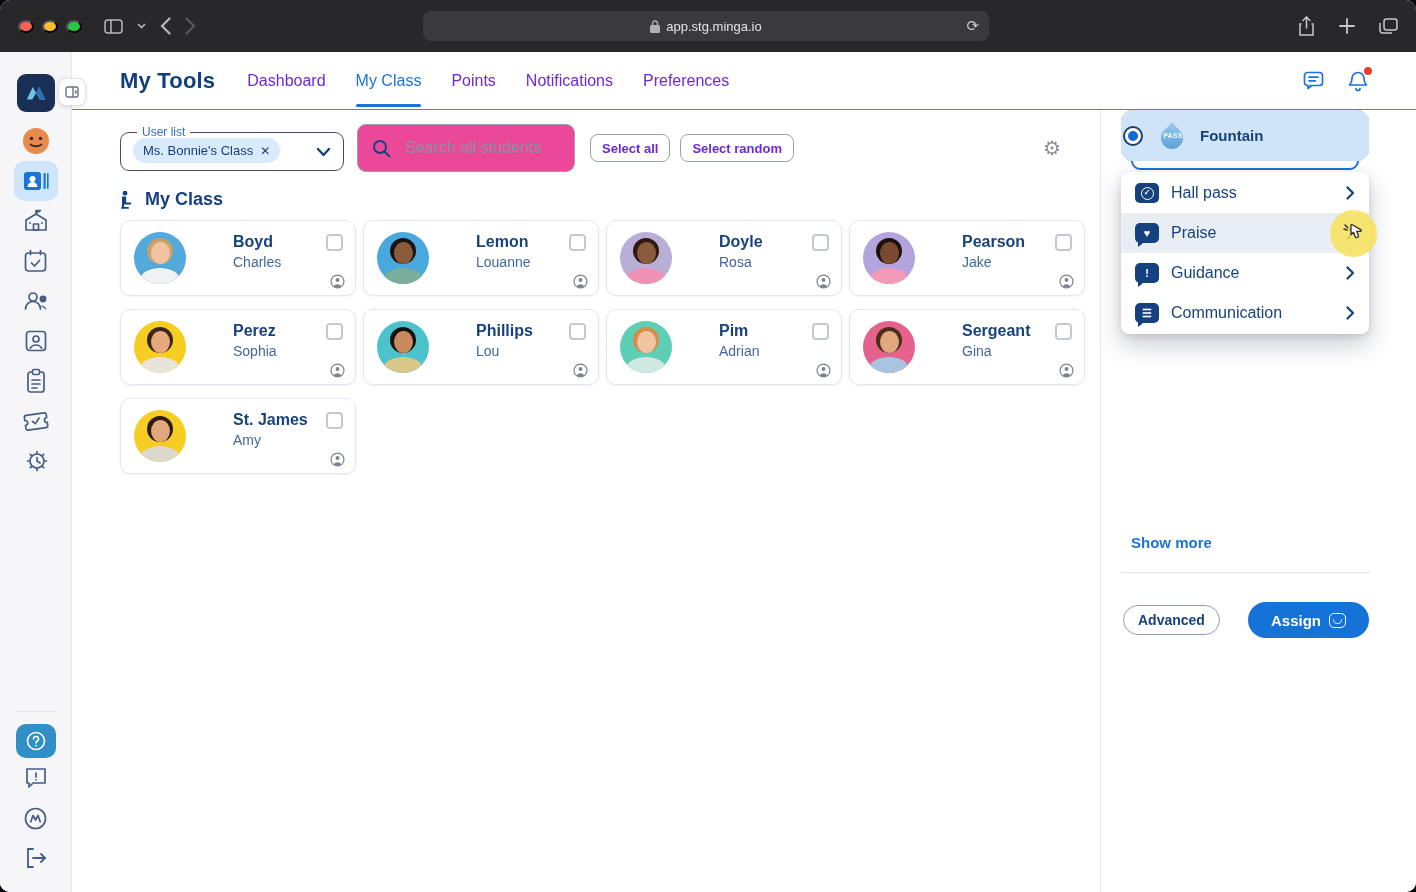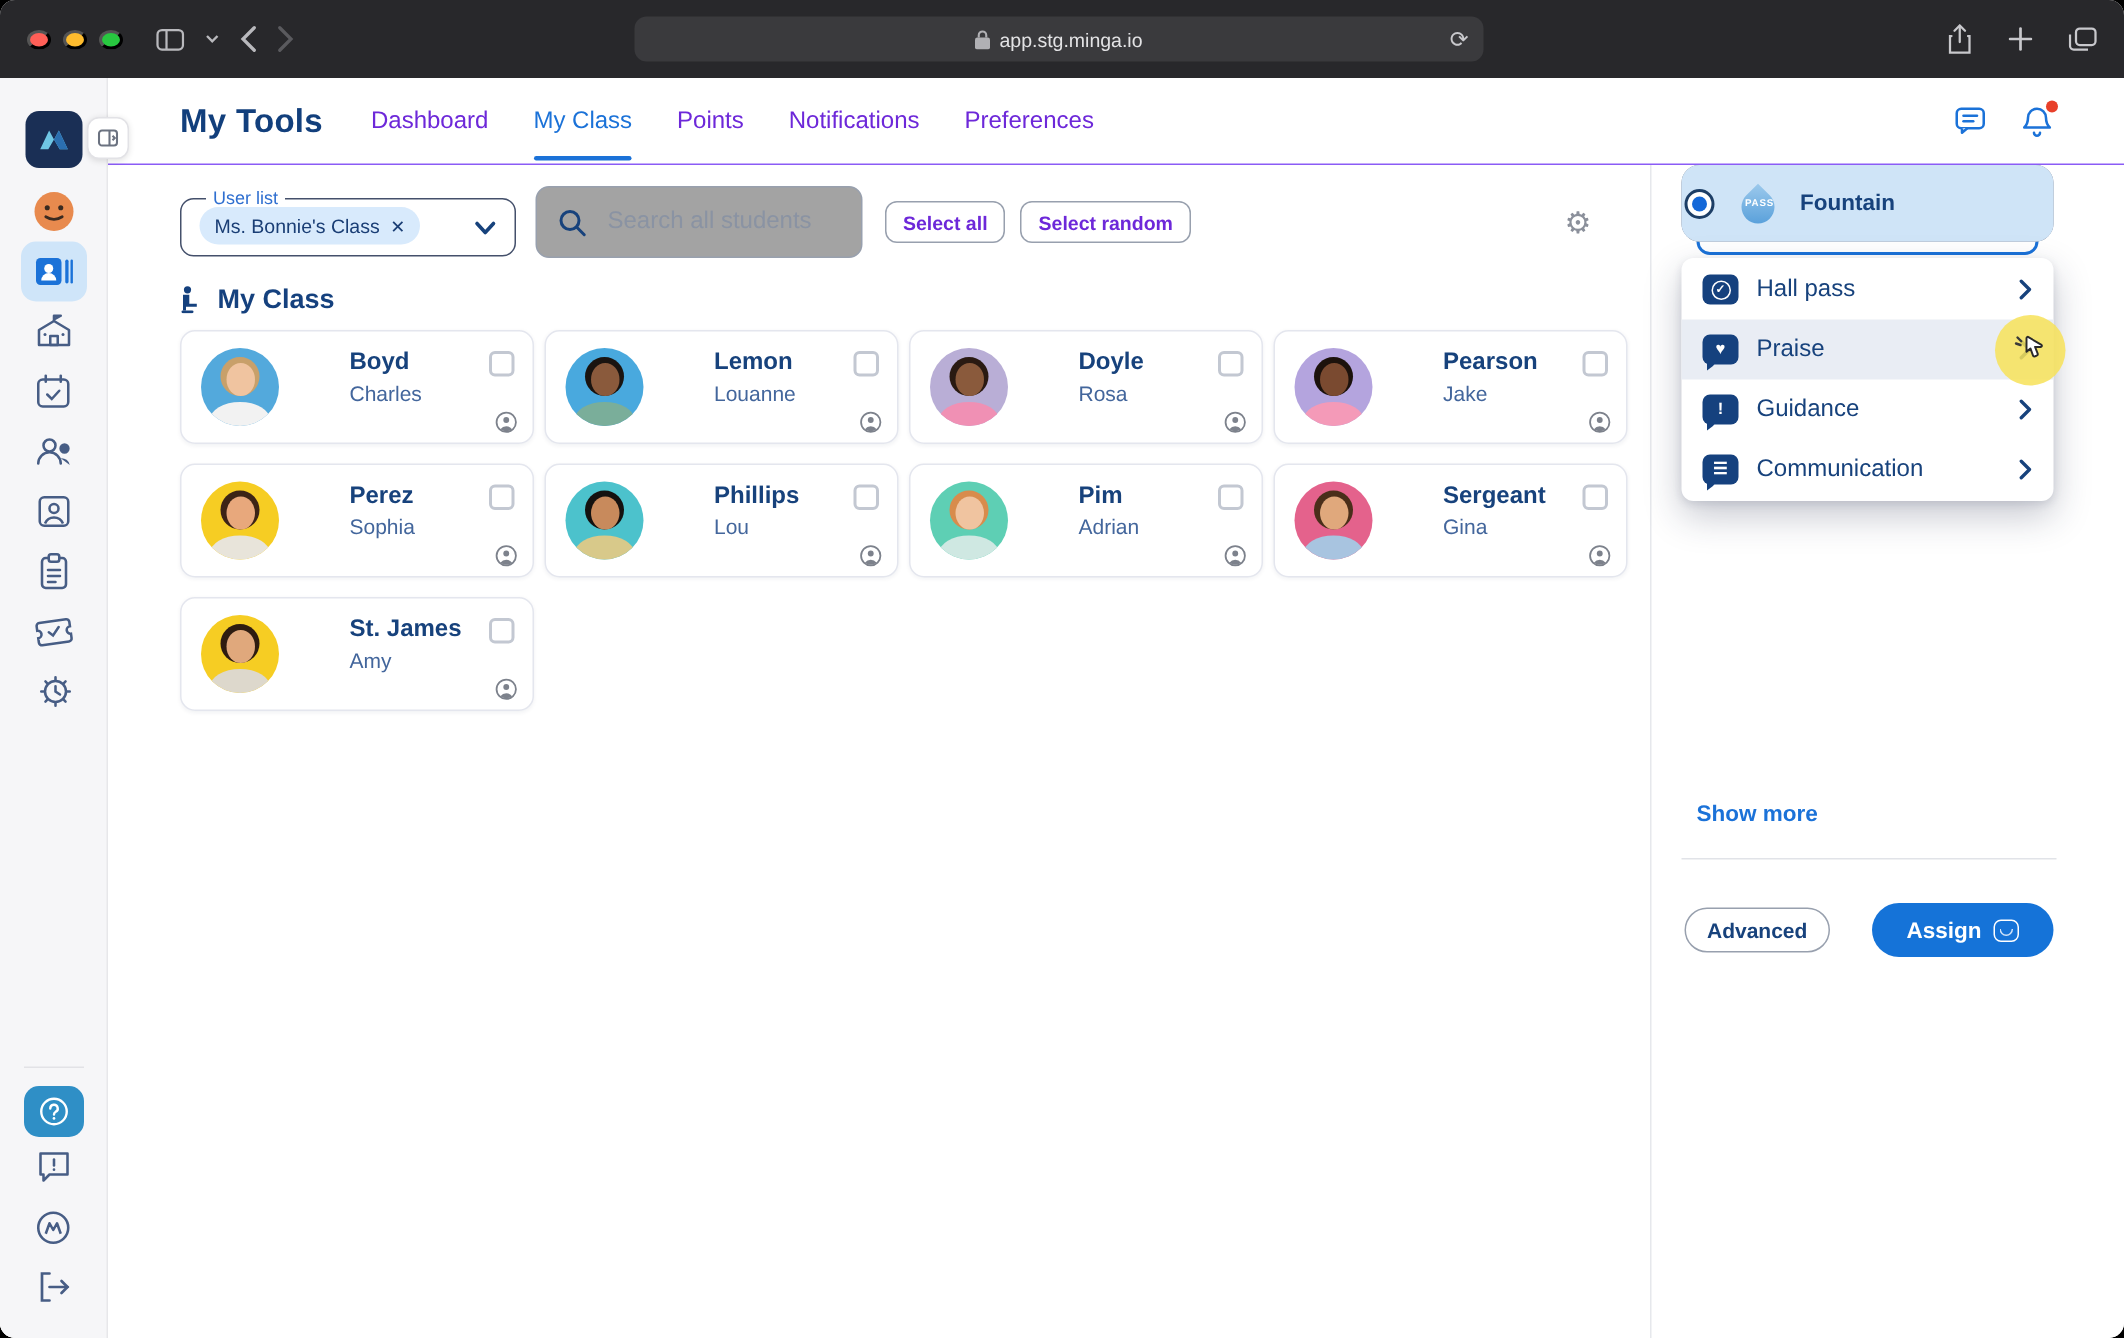--- a/index.html
+++ b/index.html
@@ -47,21 +47,21 @@
   .right { width:316px; border-left:1px solid #e6e8ec; position:relative; flex:none; }
 
   
   .filters { display:flex; align-items:center; }
   fieldset { margin:0; padding:0 12px; background:#fff; }
   .fs-userlist { width:224px; height:46px; border:1.5px solid #44506b; border-radius:9px; display:flex; align-items:center; position:relative; }
   .fs-userlist legend, .fs-action legend { color:#2f6fd0; font-size:12px; padding:0 5px; margin-left:4px; }
   .chip { background:#d8eafc; color:#1a3e75; font-size:13px; border-radius:14px; padding:5px 10px; display:inline-flex; align-items:center; gap:7px; border:none; font-family:inherit; margin-top:-8px; }
   .chip .x { font-size:12px; color:#1a3e75; }
   .fs-chevron { position:absolute; right:12px; top:8px; }
-  .searchbox { width:218px; height:48px; border:1.5px solid #98a0ae; border-radius:9px; display:flex; align-items:center; padding:0 14px; gap:12px; margin-left:13px; background:#a3a3a3; }
+  .searchbox { width:218px; height:48px; border:1.5px solid #98a0ae; border-radius:9px; display:flex; align-items:center; padding:0 14px; gap:12px; margin-left:13px; background:#ec4899; }
   .searchbox input { border:none; outline:none; font-size:16px; color:#334; width:150px; font-family:inherit; background:transparent; }
   .searchbox input::placeholder { color:#8a93a3; }
   .ghost-btn { height:28px; border:1.5px solid #98a0ae; border-radius:8px; padding:0 11px; font-size:13px; font-weight:700; color:#6d28d9; background:#fff; font-family:inherit; }
   .gb1 { margin-left:15px; } .gb2 { margin-left:10px; }
   .gear-btn { margin-left:auto; margin-right:5px; font-size:20px; color:#8b909b; background:none; border:none; }
 
   
   .section-title { margin:17px 0 10px; display:flex; gap:8px; align-items:center; font-size:18px; font-weight:800; color:#15417e; }
   .cards { display:grid; grid-template-columns:repeat(4,236px); column-gap:7px; row-gap:13px; }
   .card { height:76px; border:1px solid #e4e6ee; border-radius:10px; box-shadow:0 1px 3px rgba(20,30,60,.06); padding:11px 10px 6px 13px; display:flex; position:relative; background:#fff;gap:32px; }

